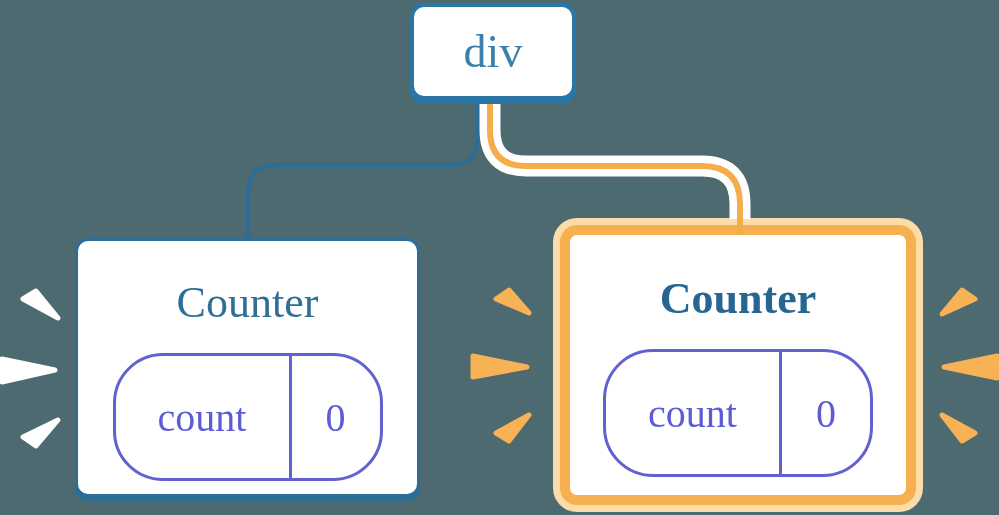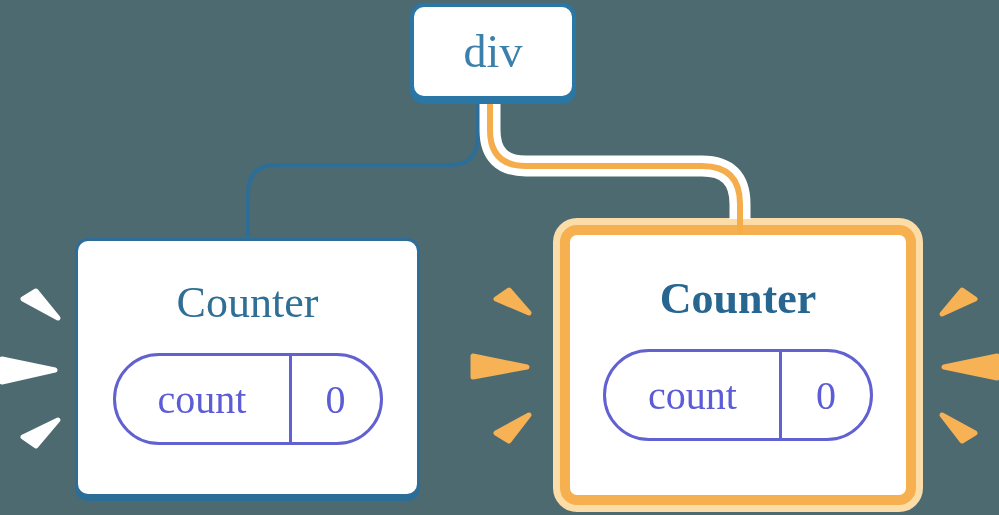--- a/index.html
+++ b/index.html
@@ -85,21 +85,21 @@
   .card-right-inner .title {
     margin-top: 42px;
     font-size: 44px;
     font-weight: 700;
     color: #266690;
     line-height: 1;
   }
   
   .pill {
     margin-top: 28px;
-    width: 270px; height: 92px;
+    width: 270px; height: 128px;
     border: 3px solid #6161D1;
     border-radius: 50px;
     box-sizing: border-box;
     display: flex;
     overflow: hidden;
     background: #FFFFFF;
   }
   .pill .key-cell {
     width: 173px;
     border-right: 3px solid #6161D1;

